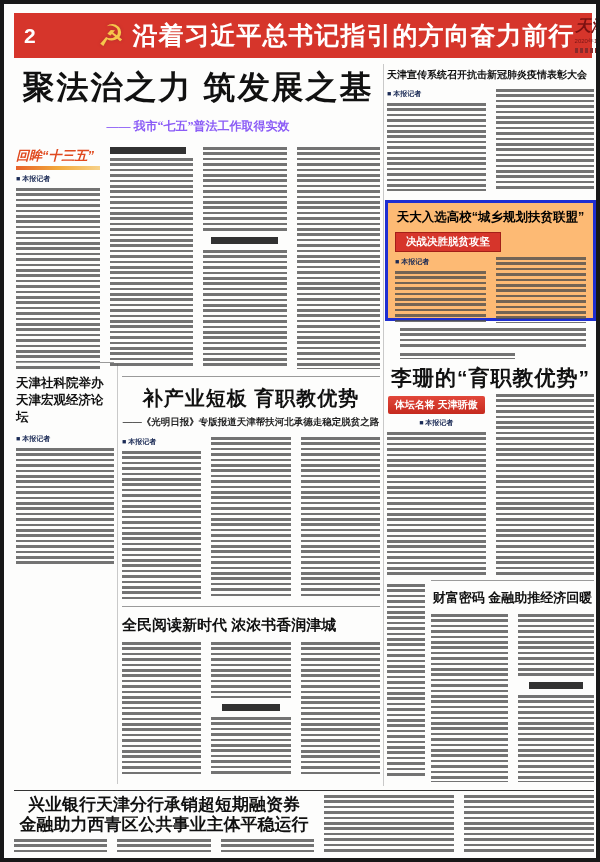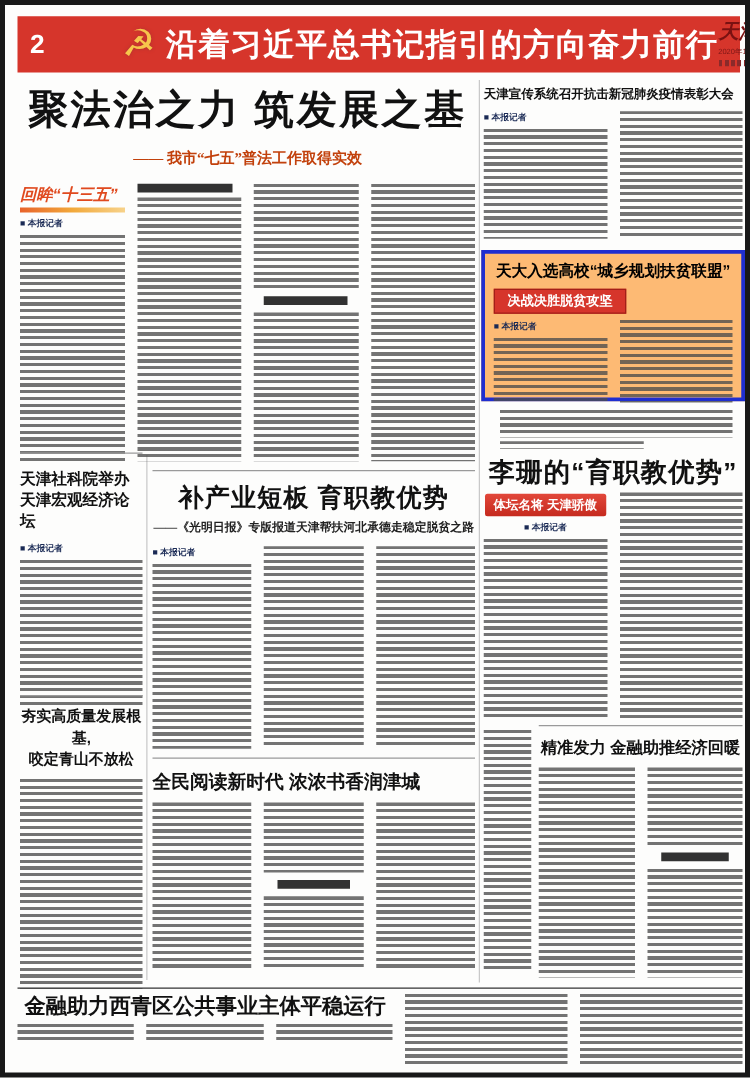--- a/index.html
+++ b/index.html
@@ -28,21 +28,21 @@
   .g{flex:1;}
   .subbar{height:7px;background:#1c1c1c;opacity:.9;}
 
   .hrule{height:1px;background:#9a9a9a;}
   .vrule{width:1px;background:#c9c9c9;}
 
   .byline{font-size:7px;color:#1a2a55;font-weight:bold;white-space:nowrap;}
 
   
   .h-main{font-size:32px;font-weight:bold;letter-spacing:2px;text-align:center;color:#111;white-space:nowrap;}
-  .h-sub{font-family:"Liberation Serif", serif;font-size:12px;font-weight:bold;text-align:center;color:#c2410c;}
+  .h-sub{font-family:"Liberation Serif", serif;font-size:12px;font-weight:bold;text-align:center;color:#8b5cf6;}
   .h-right-top{font-size:10px;font-weight:bold;text-align:left;color:#111;white-space:nowrap;}
   .h-tianda{font-size:12.5px;font-weight:bold;text-align:center;color:#000;white-space:nowrap;}
   .h-lishan{font-size:21px;font-weight:bold;text-align:center;color:#111;letter-spacing:1px;white-space:nowrap;}
   .h-mid{font-size:20px;font-weight:bold;text-align:center;color:#111;letter-spacing:1px;white-space:nowrap;}
   .h-mid-sub{font-family:"Liberation Serif", serif;font-size:9.5px;font-weight:bold;text-align:center;color:#222;white-space:nowrap;}
   .h-small{font-size:12.5px;font-weight:bold;color:#111;line-height:17px;}
   .h-yuedu{font-size:15px;font-weight:bold;color:#111;white-space:nowrap;}
   .h-jin{font-size:13px;font-weight:bold;text-align:center;color:#111;white-space:nowrap;}
   .h-bottom{font-size:17px;font-weight:bold;text-align:center;color:#111;line-height:20px;white-space:nowrap;}
 
@@ -146,47 +146,41 @@
       <div class="col">
         <div class="greek g"></div>
       </div>
     </div>
   </div>
 
   <div class="abs greek" style="left:383px;top:580px;width:38px;height:192px;"></div>
 
   <div class="abs" style="left:427px;top:576px;width:163px;height:208px;">
     <div class="hrule"></div>
-    <div class="h-jin" style="margin-top:8px;">精准发力 金融助推经济回暖</div>
+    <div class="h-jin" style="margin-top:8px;">财富密码 金融助推经济回暖</div>
     <div class="cols" style="margin-top:7px;height:168px;">
       <div class="col">
         <div class="greek g"></div>
       </div>
       <div class="col">
         <div class="greek" style="height:62px;"></div>
         <div class="subbar" style="width:70%;margin:2px auto;"></div>
         <div class="greek g"></div>
       </div>
     </div>
   </div>
 
   <div class="abs" style="left:12px;top:358px;width:98px;height:192px;">
     <div class="hrule"></div>
     <div class="h-small" style="margin-top:12px;">天津社科院举办</div>
     <div class="h-small">天津宏观经济论坛</div>
     <div class="byline" style="margin-top:8px;">■ 本报记者</div>
     <div class="greek" style="margin-top:4px;height:118px;"></div>
   </div>
 
-  <div class="abs" style="left:12px;top:552px;width:98px;height:230px;">
-    <div class="hrule"></div>
-    <div class="h-small" style="margin-top:8px;text-align:center;font-size:12px;">夯实高质量发展根基,</div>
-    <div class="h-small" style="text-align:center;font-size:12px;">咬定青山不放松</div>
-    <div class="greek" style="margin-top:7px;height:168px;"></div>
-  </div>
 
   <div class="abs" style="left:118px;top:372px;width:258px;height:228px;">
     <div class="hrule"></div>
     <div class="h-mid" style="margin-top:8px;">补产业短板 育职教优势</div>
     <div class="h-mid-sub" style="margin-top:4px;">——《光明日报》专版报道天津帮扶河北承德走稳定脱贫之路</div>
     <div class="cols" style="margin-top:8px;height:162px;">
       <div class="col">
         <div class="byline">■ 本报记者</div>
         <div class="greek g"></div>
       </div>
@@ -214,20 +208,21 @@
       <div class="col">
         <div class="greek g"></div>
       </div>
     </div>
   </div>
 
   <div class="abs" style="left:10px;top:786px;width:580px;height:66px;">
     <div class="hrule" style="background:#333;"></div>
     <div style="display:flex;gap:10px;margin-top:4px;height:58px;">
       <div style="width:300px;">
+        <div class="h-bottom">兴业银行天津分行承销超短期融资券</div>
         <div class="h-bottom">金融助力西青区公共事业主体平稳运行</div>
         <div class="cols" style="margin-top:4px;height:14px;">
           <div class="col">
               <div class="greek g"></div>
             </div>
           <div class="col">
               <div class="greek g"></div>
             </div>
           <div class="col">
               <div class="greek g"></div>

